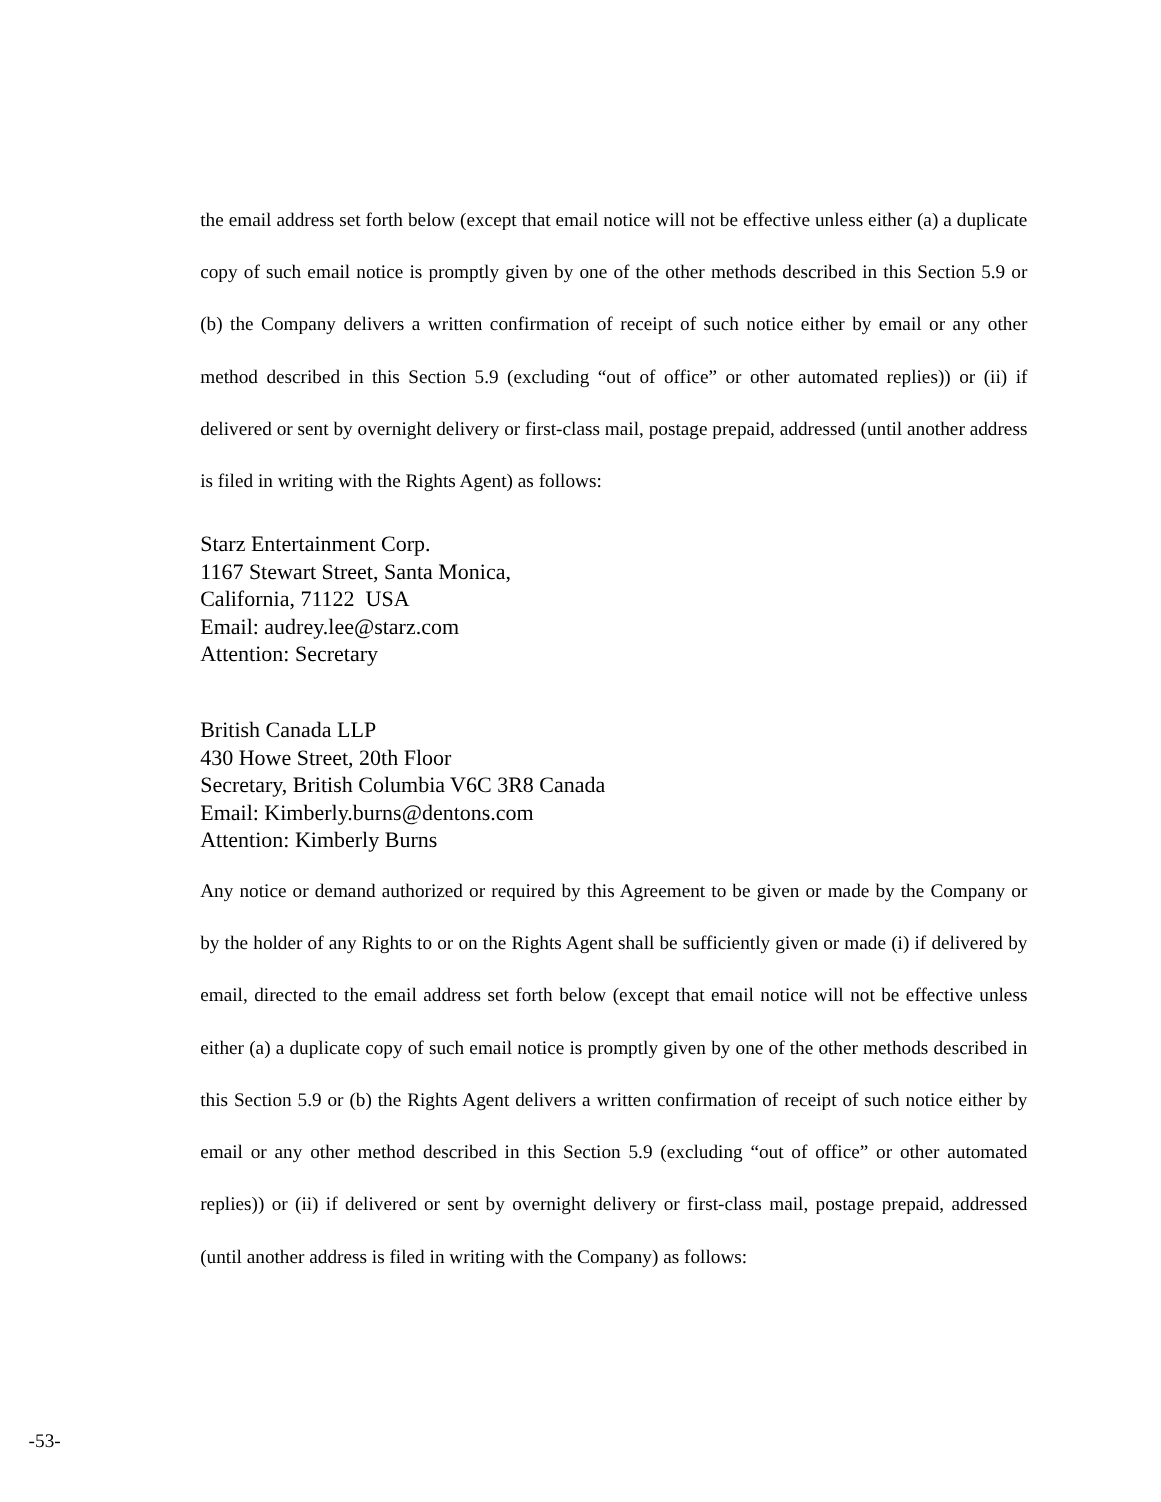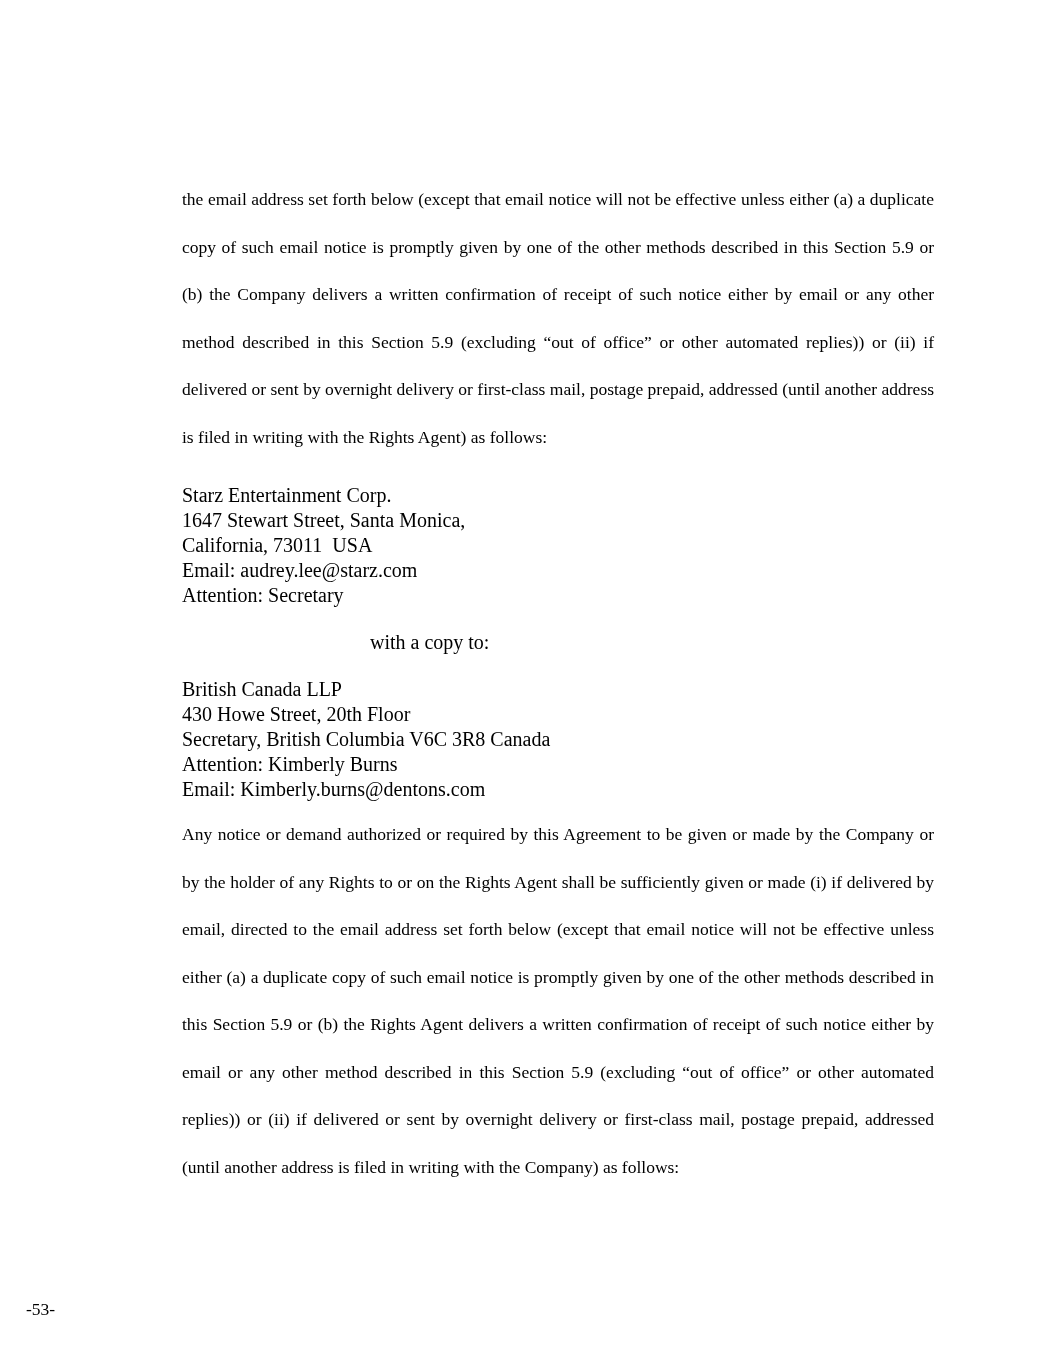--- a/index.html
+++ b/index.html
@@ -66,38 +66,37 @@
 
 <div class="page">
   <div class="content">
 
     <p class="body-para">the email address set forth below (except that email notice will not be effective unless either (a) a duplicate copy of such email notice is promptly given by one of the other methods described in this Section 5.9 or (b) the Company delivers a written confirmation of receipt of such notice either by email or any other method described in this Section 5.9 (excluding “out of office” or other automated replies)) or (ii) if delivered or sent by overnight delivery or first-class mail, postage prepaid, addressed (until another address is filed in writing with the Rights Agent) as follows:</p>
 
     <div class="block-gap"></div>
 
     <div class="block-indent block-group">
       <div class="addr-line">Starz Entertainment Corp.</div>
-      <div class="addr-line">1647 Stewart Street, Santa Monica,</div>
-      <div class="addr-line">California, 73011  USA</div>
+      <div class="addr-line">1167 Stewart Street, Santa Monica,</div>
+      <div class="addr-line">California, 71122  USA</div>
       <div class="addr-line">Email: audrey.lee@starz.com</div>
       <div class="addr-line">Attention: Secretary</div>
     </div>
 
     <div class="block-gap"></div>
 
-    <div class="block-indent">with a copy to:</div>
 
     <div class="block-gap"></div>
 
     <div class="block-indent block-group">
       <div class="addr-line">British Canada LLP</div>
       <div class="addr-line">430 Howe Street, 20th Floor</div>
       <div class="addr-line">Secretary, British Columbia V6C 3R8 Canada</div>
+      <div class="addr-line">Email: Kimberly.burns@dentons.com</div>
       <div class="addr-line">Attention: Kimberly Burns</div>
-      <div class="addr-line">Email: Kimberly.burns@dentons.com</div>
     </div>
 
     <div class="para-spacer"></div>
 
     <p class="body-para">Any notice or demand authorized or required by this Agreement to be given or made by the Company or by the holder of any Rights to or on the Rights Agent shall be sufficiently given or made (i) if delivered by email, directed to the email address set forth below (except that email notice will not be effective unless either (a) a duplicate copy of such email notice is promptly given by one of the other methods described in this Section 5.9 or (b) the Rights Agent delivers a written confirmation of receipt of such notice either by email or any other method described in this Section 5.9 (excluding “out of office” or other automated replies)) or (ii) if delivered or sent by overnight delivery or first-class mail, postage prepaid, addressed (until another address is filed in writing with the Company) as follows:</p>
 
   </div>
 
   <div class="page-number">-53-</div>
 </div>

